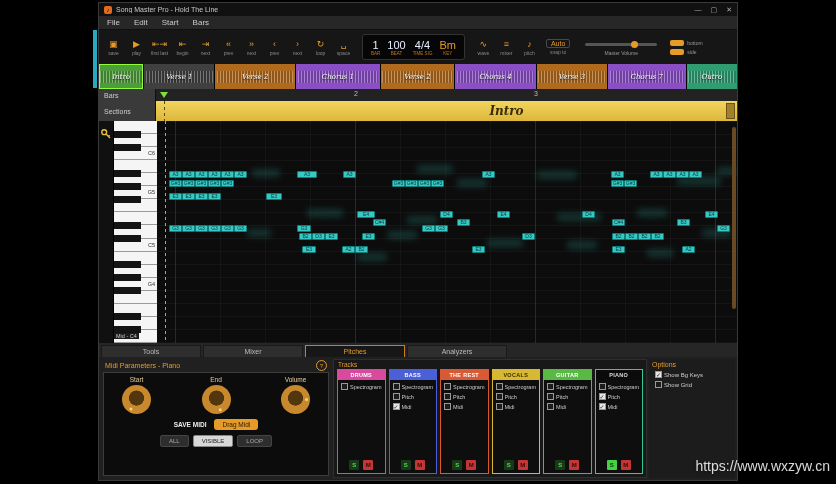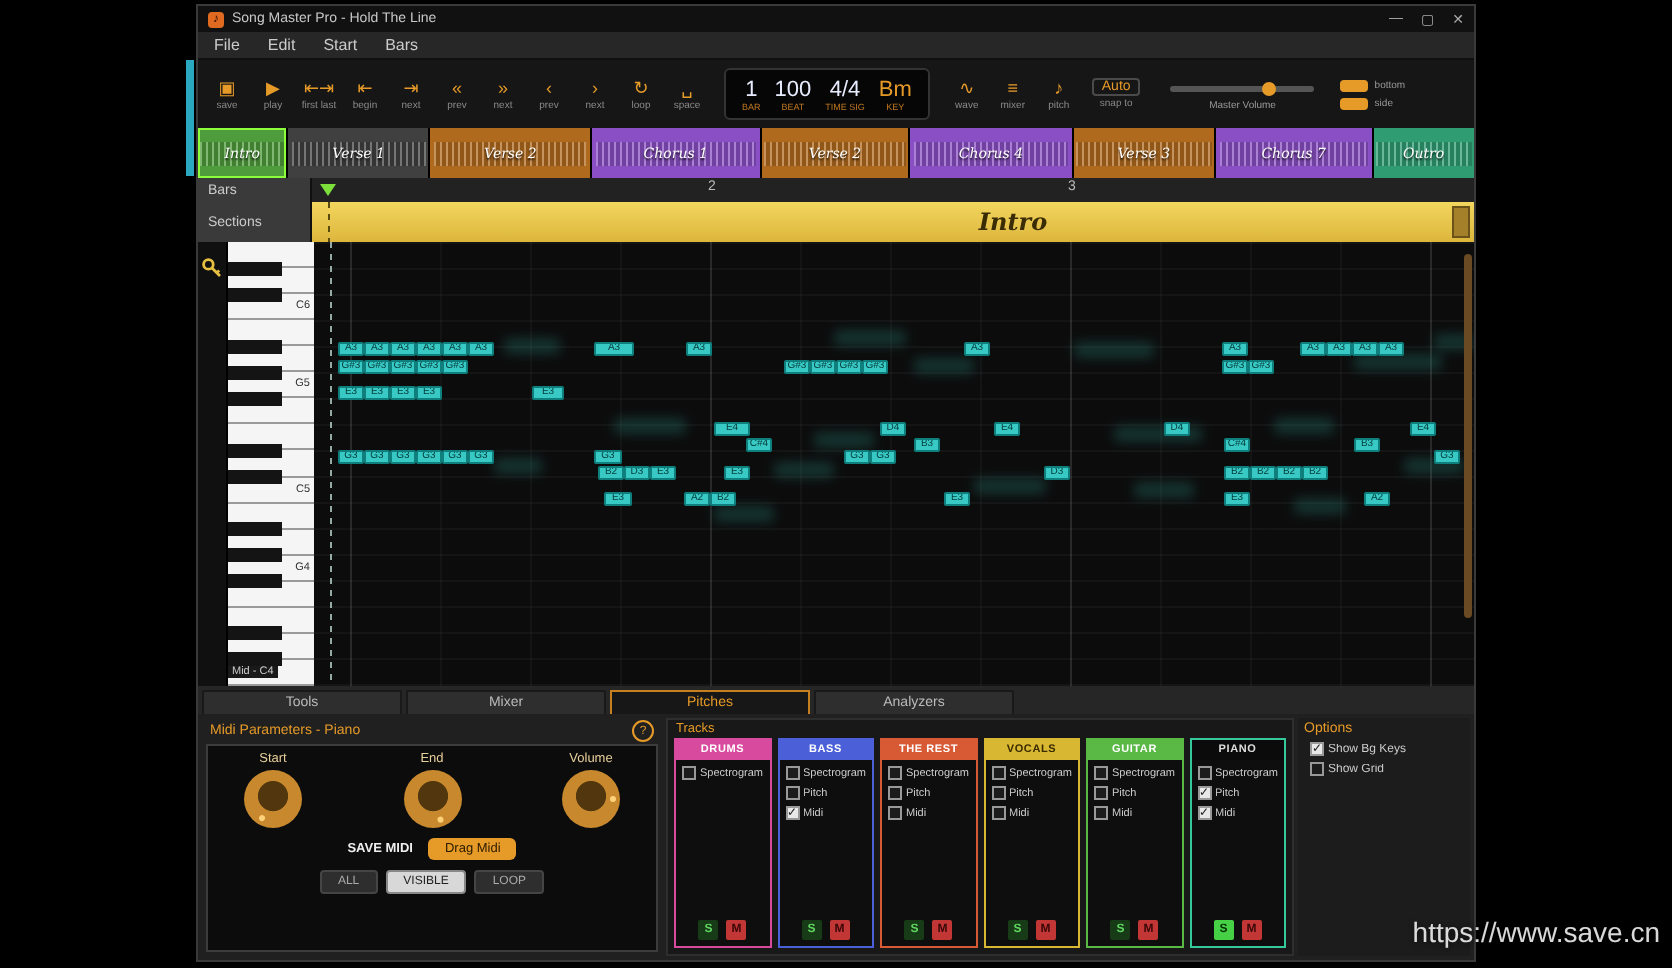--- a/index.html
+++ b/index.html
@@ -617,15 +617,15 @@
             <div class="crow">
               <span class="cbox"></span>
               <span class="clab">Show Grid</span>
             </div>
           </div>
       </div>
     </div>
   </div>
 
   <div class="watermark">
-    <div class="wm2">https://www.save.cn</div>
+    <div class="wm2">https://www.wxzyw.cn</div>
   </div>
 </div>
 
 </body></html>

